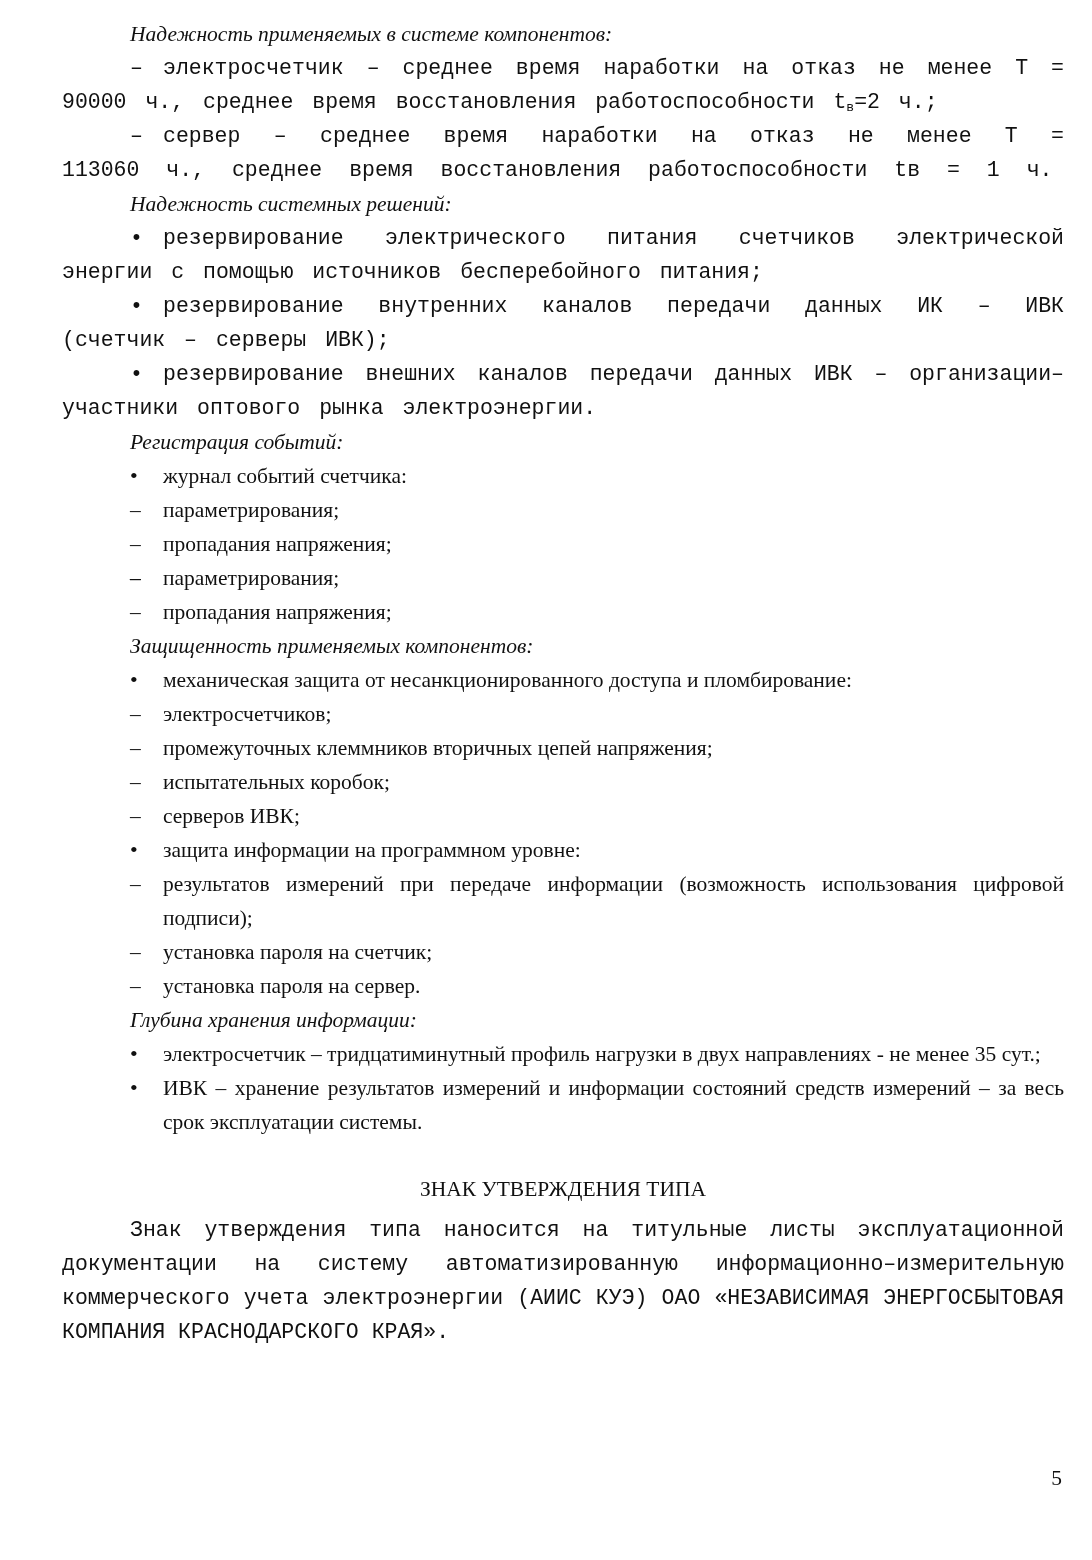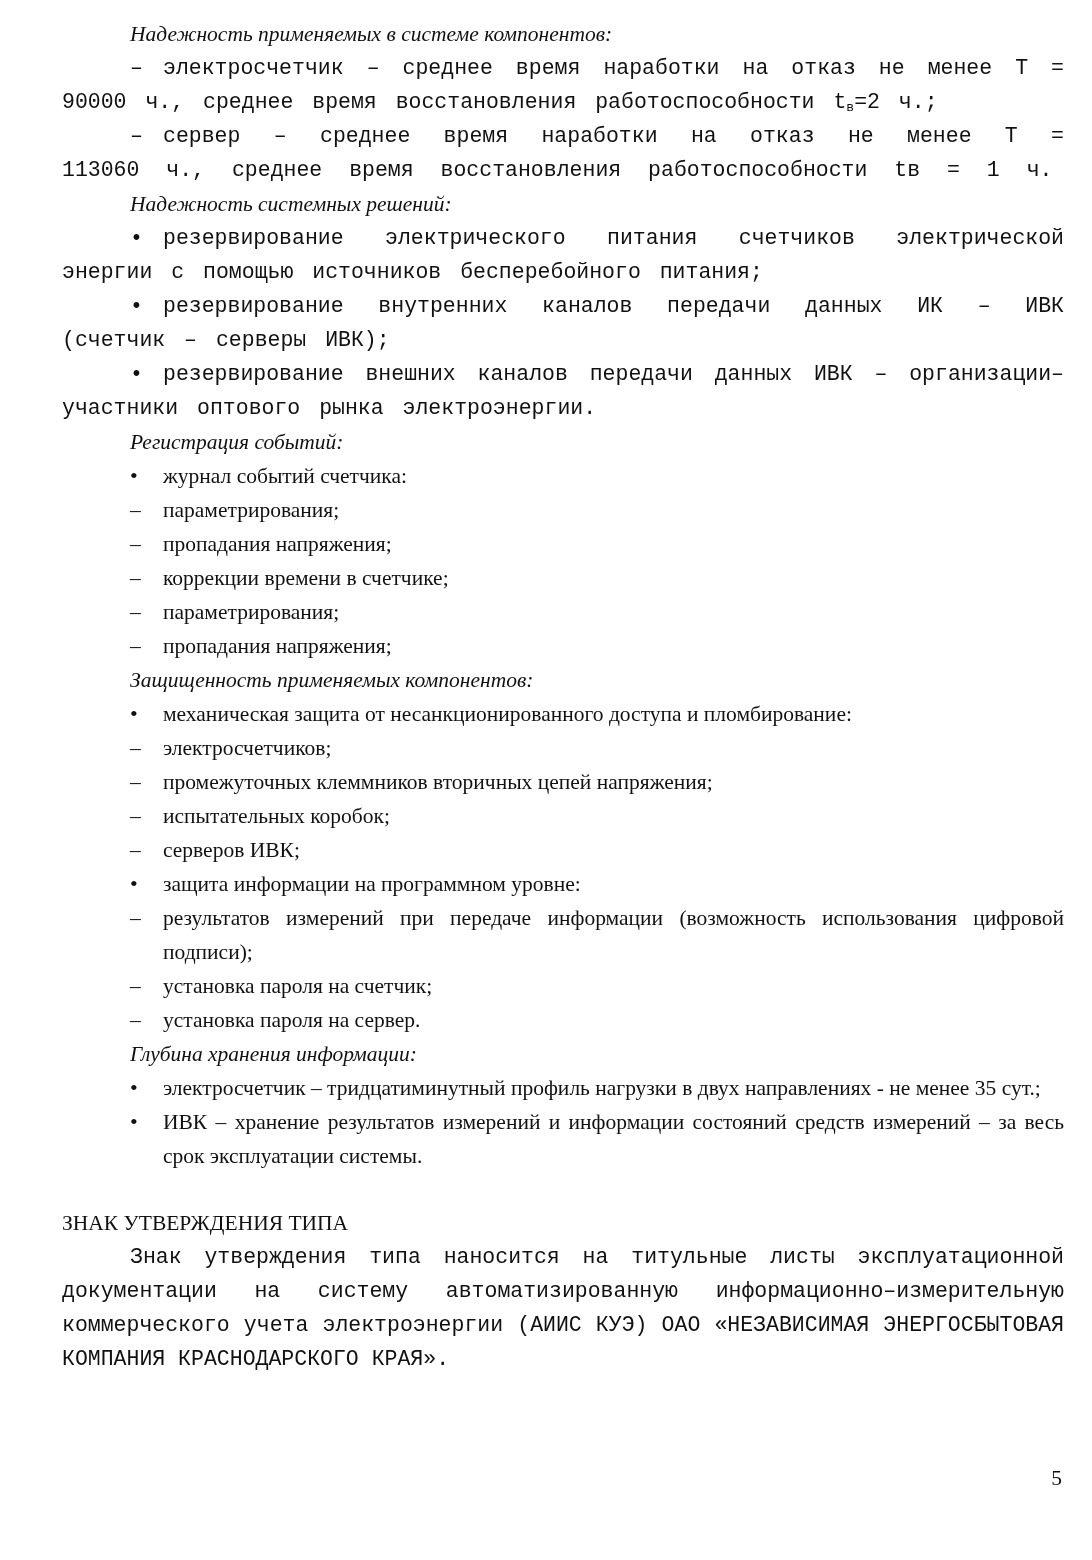--- a/index.html
+++ b/index.html
@@ -69,22 +69,23 @@
       text-indent: 0;
       width: 33px;
     }
     .spaced {
       word-spacing: 6px;
     }
     .spaced-wide {
       word-spacing: 14px;
     }
     .center-title {
+      text-align: center;
       line-height: 34px;
-      margin: 0;
+      margin: 7px;
       margin-top: 33px;
       padding-left: 0;
     }
     .page-number {
       position: absolute;
       right: 30px;
       top: 1466px;
       font-size: 21.5px;
     }
     sub {
@@ -111,21 +112,21 @@
 
   <p class="p bullet-first spaced"><span class="d">•</span><span>резервирование внутренних каналов передачи данных ИК – ИВК (счетчик – серверы ИВК);</span></p>
 
   <p class="p bullet-first spaced"><span class="d">•</span><span>резервирование внешних каналов передачи данных ИВК – организации–участники оптового рынка электроэнергии.</span></p>
 
   <p class="heading">Регистрация событий:</p>
 
   <p class="li bullet"><span class="marker">•</span><span>журнал событий счетчика:</span></p>
   <p class="li"><span class="marker">–</span><span>параметрирования;</span></p>
   <p class="li"><span class="marker">–</span><span>пропадания напряжения;</span></p>
-  <p class="li"><span class="marker">–</span><span>коррекции времени в счетчике;</span></p>
+  <p class="li"><span class="marker">–</span></p>
   <p class="li"><span class="marker">–</span><span>параметрирования;</span></p>
   <p class="li"><span class="marker">–</span><span>пропадания напряжения;</span></p>
 
   <p class="heading">Защищенность применяемых компонентов:</p>
 
   <p class="li bullet"><span class="marker">•</span><span>механическая защита от несанкционированного доступа и пломбирование:</span></p>
   <p class="li"><span class="marker">–</span><span>электросчетчиков;</span></p>
   <p class="li"><span class="marker">–</span><span>промежуточных клеммников вторичных цепей напряжения;</span></p>
   <p class="li"><span class="marker">–</span><span>испытательных коробок;</span></p>
   <p class="li"><span class="marker">–</span><span>серверов ИВК;</span></p>

